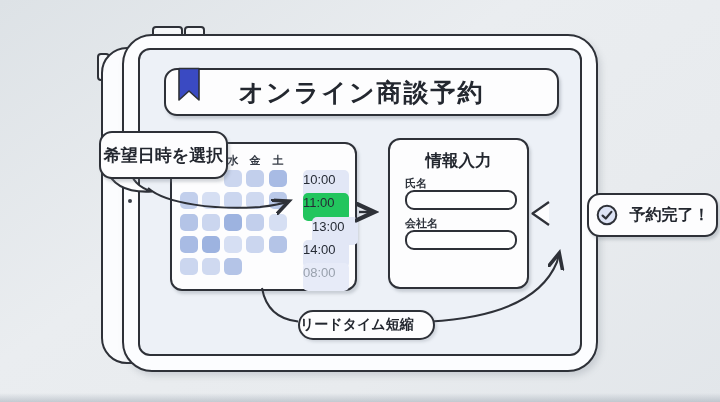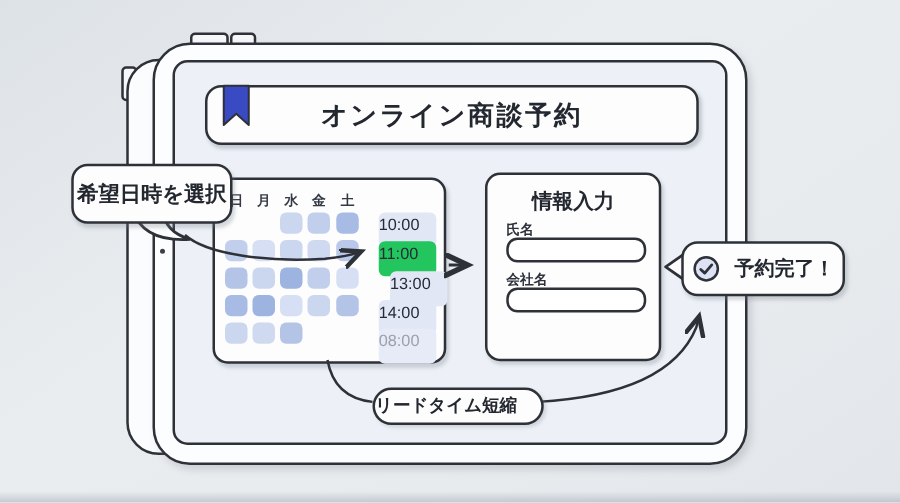--- a/index.html
+++ b/index.html
@@ -15,39 +15,39 @@
   .side-btn{left:97px;top:53px;width:9px;height:24px;border:2px solid #2e3138;border-radius:4px;background:#f5f7f9;z-index:0;}
   .top-btn{border:2px solid #2e3138;border-radius:4px;background:#f5f7f9;z-index:1;height:11px;top:26px;}
   .top-btn.b1{left:152px;width:27px;}
   .top-btn.b2{left:184px;width:17px;}
   .tablet{left:122px;top:34px;width:472px;height:334px;border:2.4px solid #2e3138;border-radius:30px;background:#fcfdff;z-index:2;box-shadow:3px 4px 6px rgba(120,128,140,.25);}
   .screen{left:138px;top:48px;width:440px;height:304px;border:2.2px solid #2e3138;border-radius:12px;background:#edf1f7;z-index:3;}
   .cam{left:128px;top:199px;width:4px;height:4px;border-radius:50%;background:#3a3f48;z-index:3;}
   
   .titlebar{left:164px;top:68px;width:391px;height:44px;border:2.4px solid #2e3138;border-radius:13px;background:#fdfdfe;z-index:4;
     box-shadow:2px 3px 3px rgba(120,128,140,.35);display:flex;align-items:center;justify-content:center;}
-  .titlebar .t{font-size:21px;font-weight:bold;letter-spacing:2px;}
+  .titlebar .t{font-size:25px;font-weight:bold;letter-spacing:2px;}
   
   .panel{border:2.2px solid #2e3138;border-radius:12px;background:#fdfdfe;z-index:4;box-shadow:2px 3px 3px rgba(120,128,140,.3);}
   .cal{left:170px;top:142px;width:183px;height:145px;}
   .day{position:absolute;width:16px;text-align:center;font-size:11px;font-weight:600;color:#343a44;}
   .cell{position:absolute;border-radius:5px;}
   .slot{position:absolute;width:46px;height:28px;border-radius:5px;background:#e2e7f6;color:#262b35;
     font-size:13px;font-weight:normal;text-align:left;line-height:20px;}
   .slot.selected{background:#22c55e;}
   .slot.muted{background:#e7ebf8;color:#99a1ad;}
   .form{left:388px;top:138px;width:137px;height:147px;}
   .form .ttl{position:absolute;left:0;right:0;top:10px;text-align:center;font-size:16.5px;font-weight:bold;}
   .form .lbl{position:absolute;left:15px;font-size:11px;font-weight:600;color:#2c313a;}
   .form .inp{position:absolute;left:15px;width:100px;height:16px;border:2.2px solid #2e3138;border-radius:9px;background:#fff;padding:0 4px;font-size:11px;}
   .form .submit{position:absolute;left:15px;top:117px;width:104px;height:23px;border:2.2px solid #2e3138;border-radius:13px;
     background:#e73174;color:#fff;font-size:13.5px;font-weight:bold;letter-spacing:1px;font-family:inherit;}
   
   .bubble{border:2.4px solid #2e3138;border-radius:13px;background:#fdfdfe;z-index:6;box-shadow:2px 3px 3px rgba(120,128,140,.3);
-    display:flex;align-items:center;justify-content:center;}
+    display:flex;align-items:center;justify-content:center;margin-left:42px;}
   .bub-left{left:57px;top:131px;width:125px;height:44px;font-size:17px;font-weight:bold;}
   .bub-right{left:545px;top:193px;width:127px;height:40px;gap:12px;font-size:16px;font-weight:bold;}
   .pill{left:298px;top:310px;width:133px;height:26px;border:2.2px solid #2e3138;border-radius:15px;background:#fdfdfe;z-index:6;
     display:flex;align-items:center;font-size:14px;font-weight:bold;box-shadow:2px 2px 3px rgba(120,128,140,.25);}
   svg.layer{position:absolute;left:0;top:0;z-index:5;pointer-events:none;}
   .floor{left:0;right:0;bottom:0;height:9px;background:linear-gradient(to bottom,rgba(170,180,190,0),rgba(150,160,172,.45));z-index:0;}
 </style>
 </head>
 <body>
 

